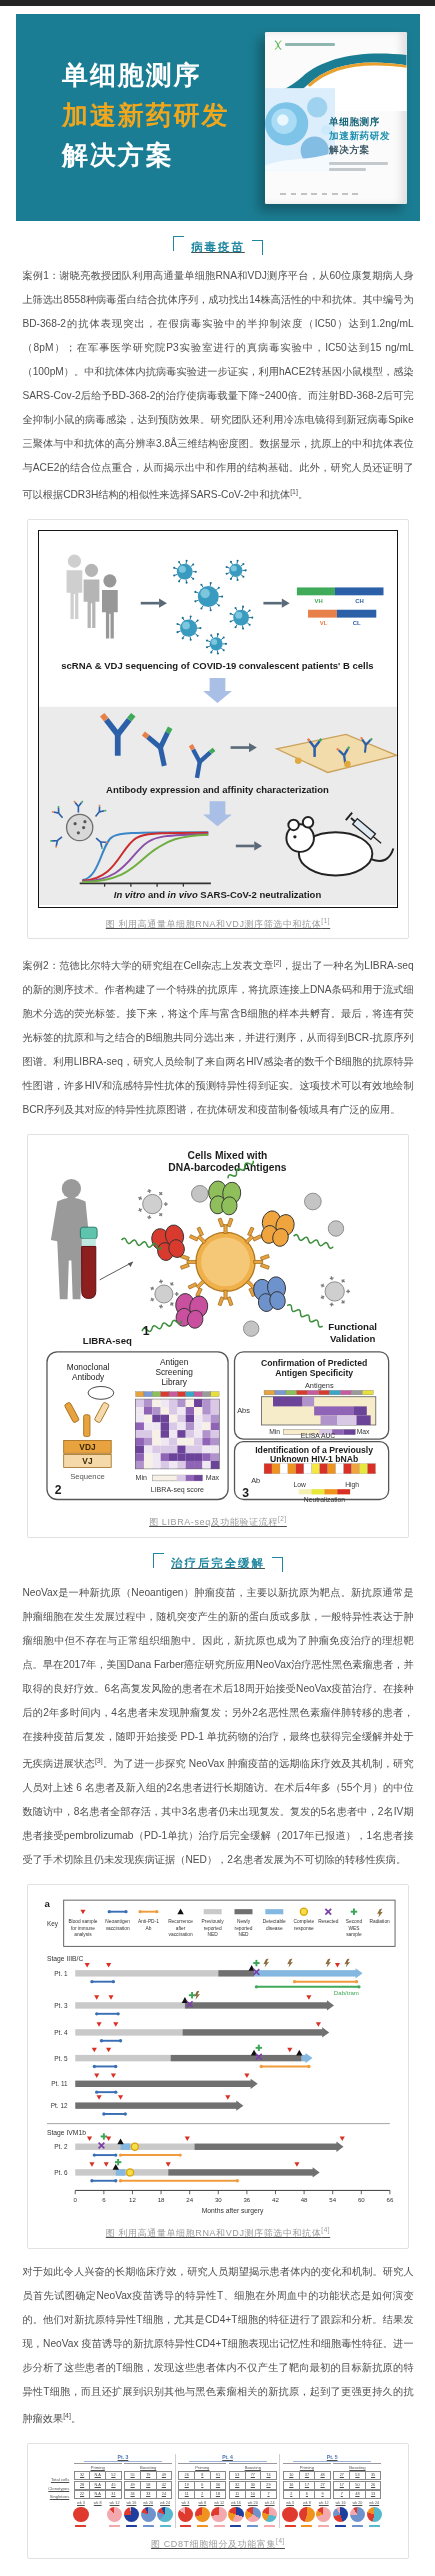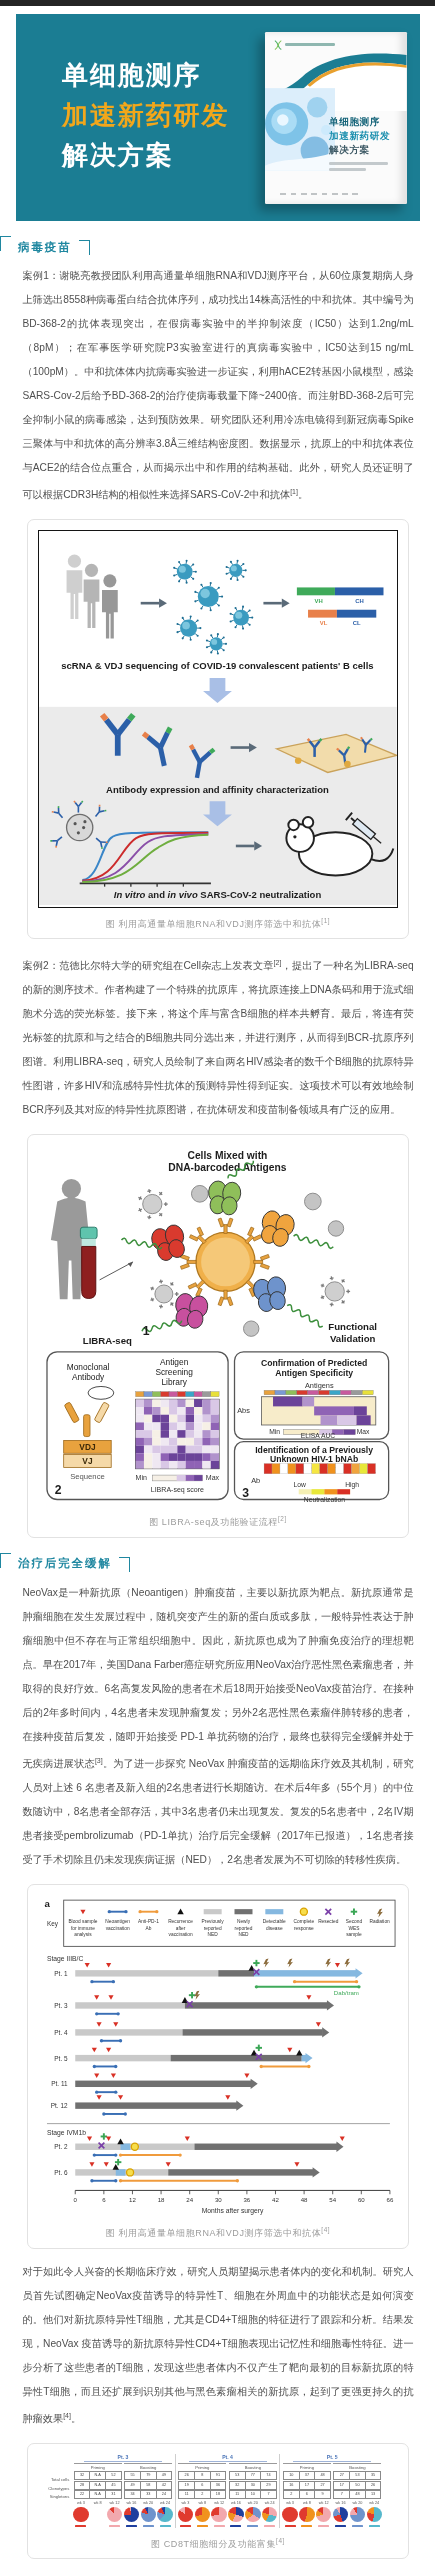--- a/index.html
+++ b/index.html
@@ -14,29 +14,29 @@
         box-shadow:-5.1px 6.4px 10.2px rgba(0,0,0,0.28), inset -6.4px 0 7.7px rgba(0,0,0,0.10);}
   .book-logo{position:absolute;left:7.7px;top:7.7px;display:flex;align-items:center;gap:2.6px;}
   .book-logo-bar{width:50px;height:3.2px;background:#8fb7b0;border-radius:1.3px;}
   .book-title{position:absolute;left:64px;top:83px;font-weight:bold;font-size:9.6px;line-height:14px;letter-spacing:0.6px;}
   .bk1{color:#17657a;}.bk2{color:#1b8fae;}.bk3{color:#3c5864;}
   .book-sub{position:absolute;left:64px;top:130px;}
   .book-sub div{height:2.6px;background:#c3c9cc;border-radius:1.3px;margin-bottom:3.8px;}
   .book-dots{position:absolute;left:15.4px;bottom:9px;display:flex;gap:4.5px;}
   .book-dots span{width:5.8px;height:1.9px;background:#c0c4c6;display:block;}
   
-  .badge-wrap{display:flex;margin:15.4px 0 2.6px;}
+  .badge-wrap{display:flex;justify-content:center;margin:15.4px 0 2.6px;text-decoration:underline;}
   .badge{position:relative;padding:3.2px 18px;color:#1f87a0;font-weight:bold;font-size:11.5px;letter-spacing:1.9px;}
   .badge::before{content:"";position:absolute;left:0;top:0;width:9.6px;height:14px;border-left:1.3px solid #1f87a0;border-top:1.3px solid #1f87a0;}
   .badge::after{content:"";position:absolute;right:0;top:3.8px;width:9.6px;height:14px;border-right:1.3px solid #1f87a0;border-top:1.3px solid #1f87a0;}
   
   .para{margin:6.4px 22.4px 3.8px;font-size:10.2px;line-height:24px;text-align:justify;color:#4f4f4f;}
   .para sup{font-size:7px;color:#4f4f4f;}
   
-  .fig-card{margin:11.5px 27px;border:0.6px solid #e2e2e2;border-radius:7px;background:#ffffff;padding:10.2px 10.2px 7.7px;}
+  .fig-card{margin:11.5px 27px;border:0.6px solid #e2e2e2;border-radius:2px;background:#ffffff;padding:10.2px 10.2px 7.7px;text-decoration:underline;}
   .fig-inner-black{border:1.9px solid #141414;}
   .fig-caption{text-align:center;color:#9c9c9c;font-size:9px;margin-top:8.3px;letter-spacing:0.6px;}
   .fig-caption sup{font-size:6.4px;}
   svg text{font-family:"Liberation Sans","DejaVu Sans",sans-serif;}
   
   .f4-wrap{display:flex;align-items:flex-start;}
   .f4-rowlabels{width:33px;padding-top:22px;}
   .f4-rowlabels div{height:8.3px;font-size:4.2px;color:#555;text-align:right;padding-right:1.9px;line-height:8.3px;}
   .f4-group{width:101px;border-right:0.6px solid #cfcfcf;padding:0 1.3px;}
   .f4-group:last-child{border-right:none;}

